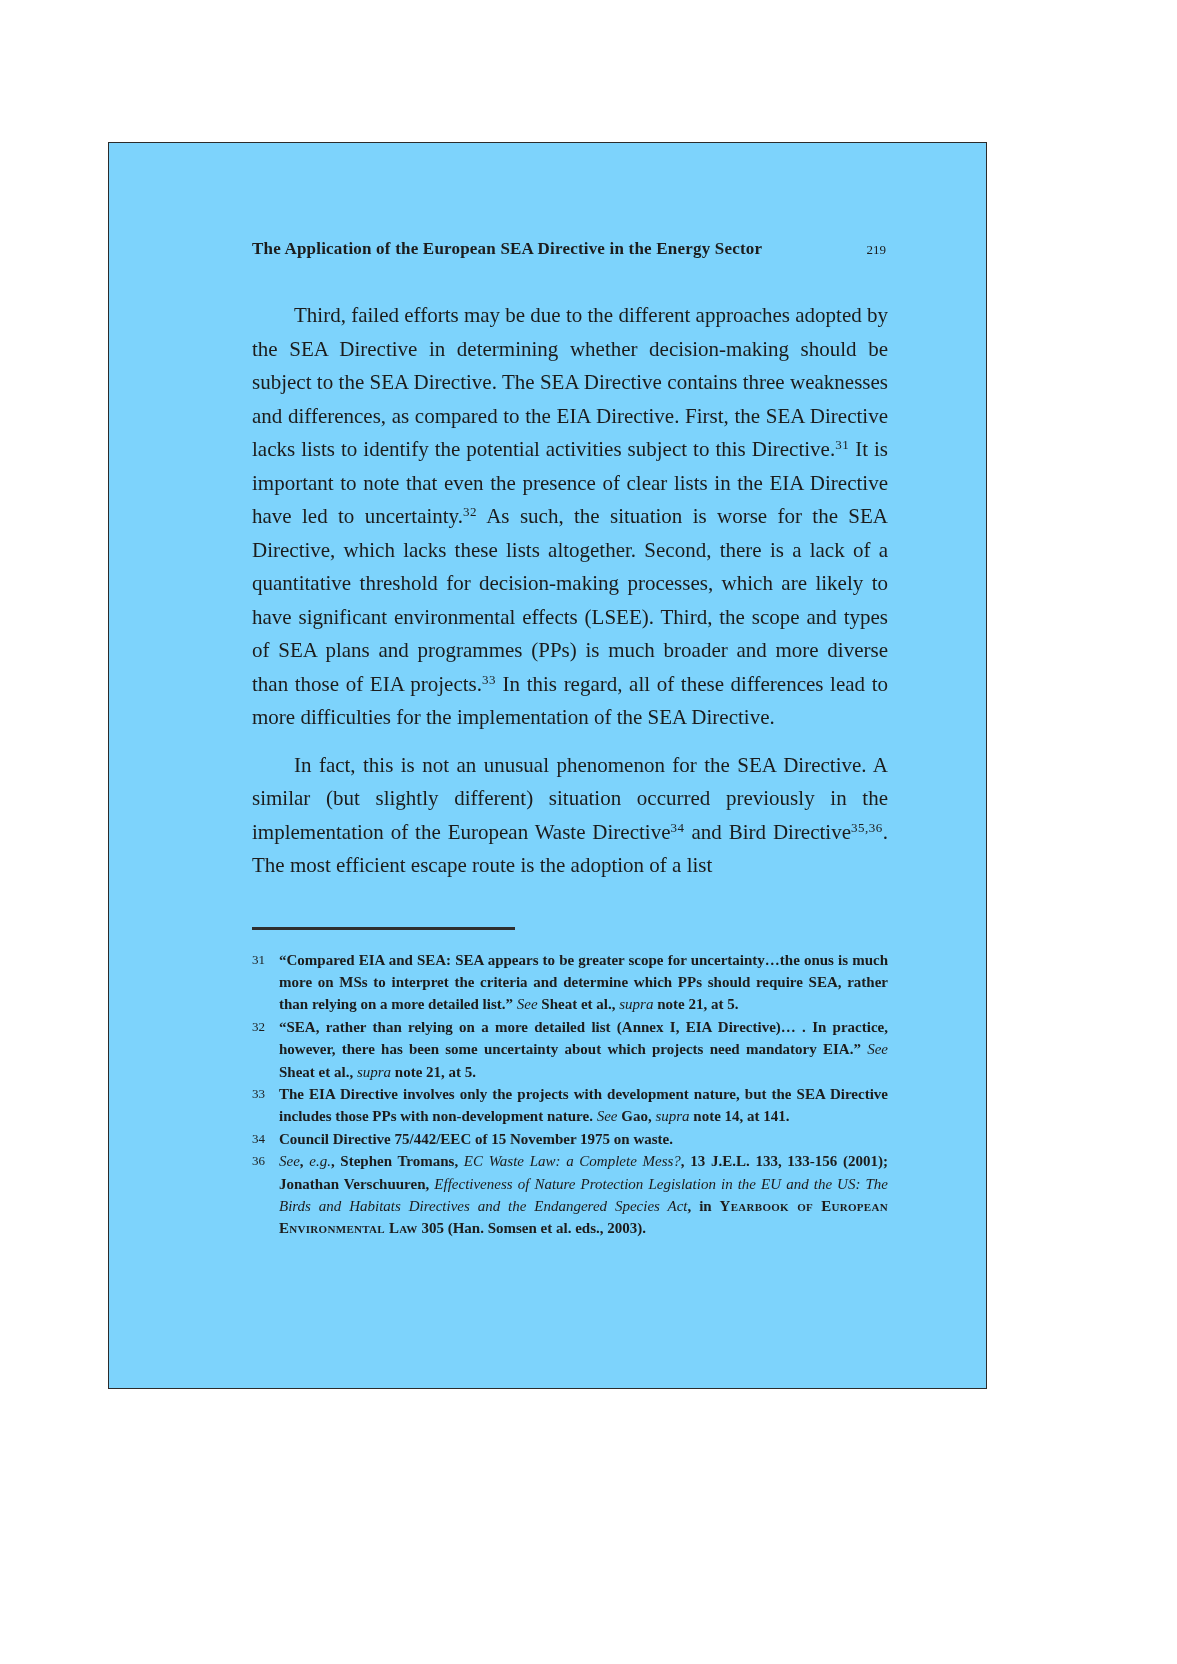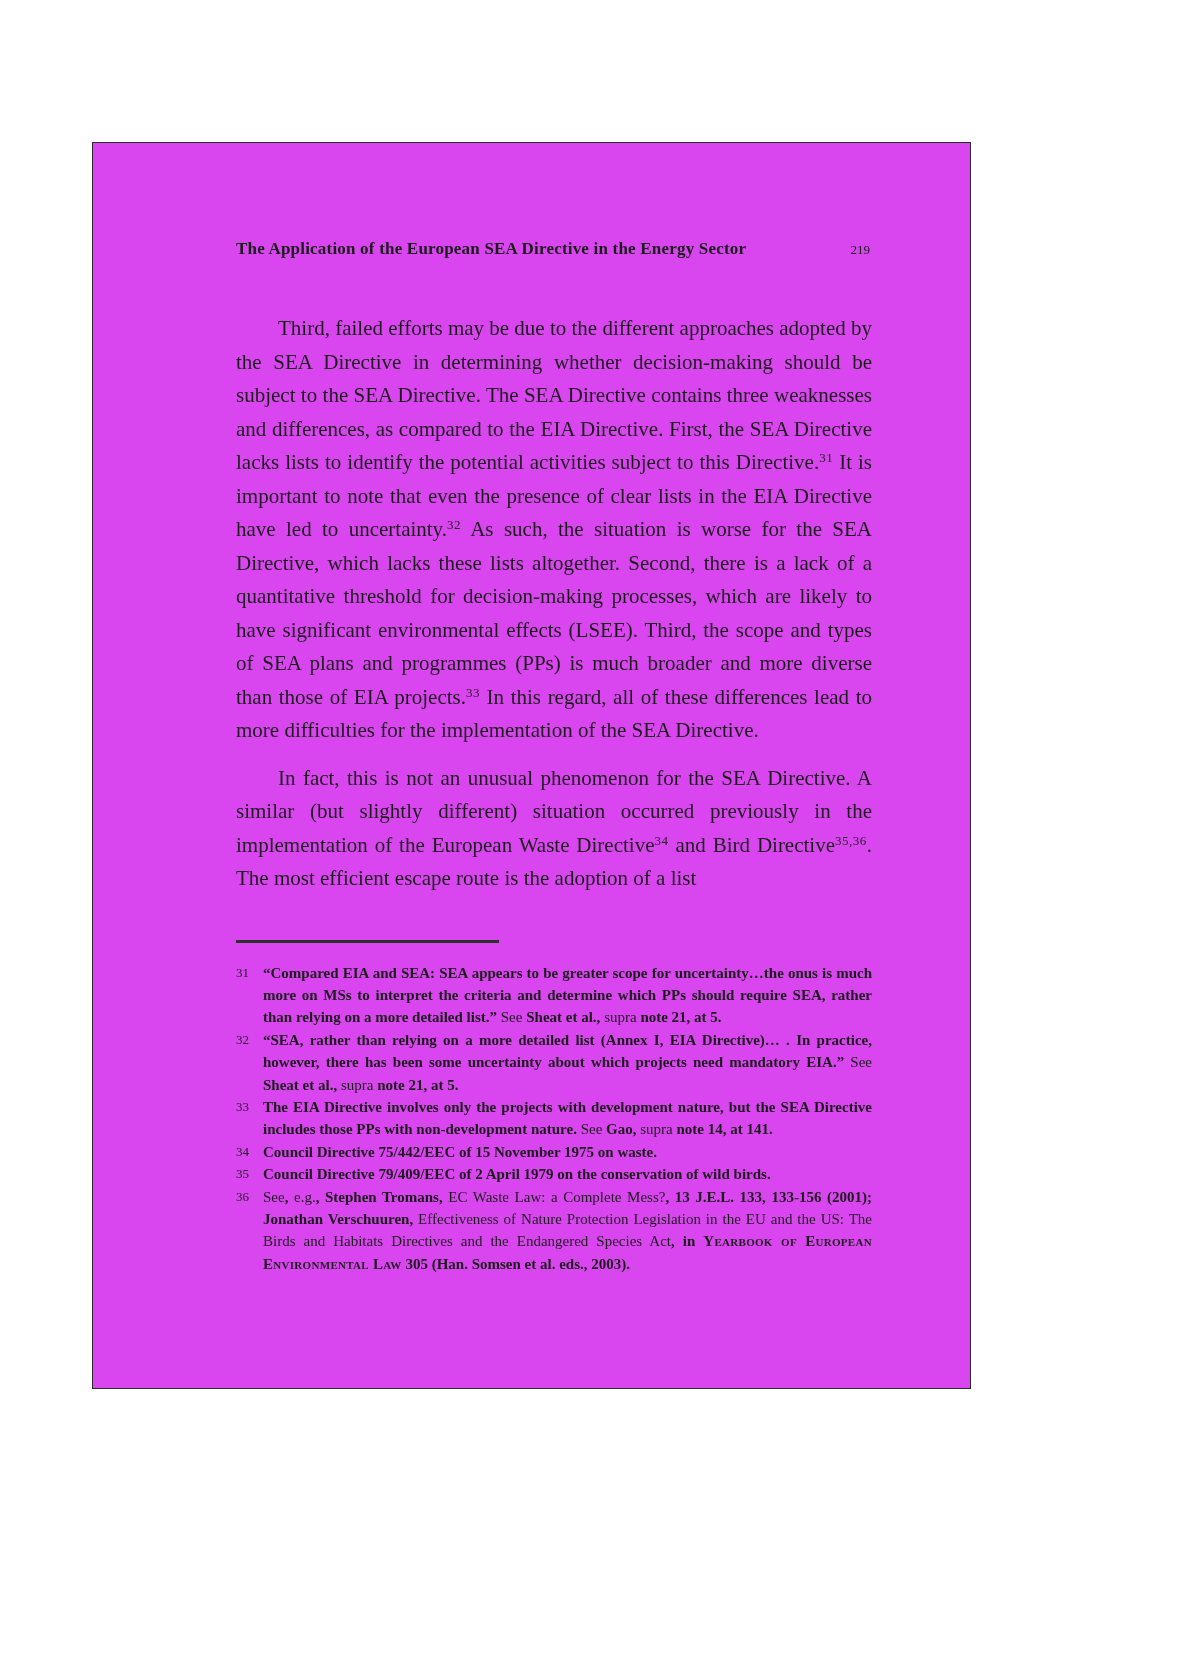--- a/index.html
+++ b/index.html
@@ -1,47 +1,47 @@
 <!DOCTYPE html>
 <html><head>
 <meta charset="utf-8">
 <style>
   html,body { margin:0; padding:0; background:#ffffff; }
   .page {
     position:relative; width:1177px; height:1664px; background:#ffffff;
     font-family:"Liberation Serif", serif; color:#1c1c1c; overflow:hidden;
   }
   .frame {
-    position:absolute; left:92px; top:142px; width:877px; height:1245px;
-    border:1.5px solid #2b2b2b; background:#d946ef;
+    position:absolute; left:108px; top:142px; width:877px; height:1245px;
+    border:1.5px solid #2b2b2b; background:#7dd3fc;
   }
   .content { position:absolute; left:143px; top:0; width:636px; }
   .header {
     margin-top:96px; display:flex; justify-content:space-between; align-items:baseline;
   }
   .running-title { font-size:17px; font-weight:bold; letter-spacing:0.2px; }
   .page-number { font-size:13px; margin-right:2px; }
-  .body-text { margin-top:53px; }
+  .body-text { margin-top:40px; }
   .para {
     margin:0; font-size:21px; line-height:33.5px; text-align:justify;
     text-indent:42px;
   }
   .para + .para { margin-top:14px; }
   .para sup { font-size:13px; line-height:0; vertical-align:7px; letter-spacing:0.5px; }
   .fn-sep { margin-top:44px; width:263px; height:3px; background:#2f2f2f; }
   .footnotes { margin-top:19px; }
   .fn-item {
     position:relative; padding-left:27px; font-size:15px; line-height:22.4px;
     font-weight:bold; text-align:justify;
   }
   .fn-num {
     position:absolute; left:0; top:0; font-size:13px; font-weight:normal;
   }
   .run.n { }
-  .run.i { font-weight:normal; }
+  .run.i { font-style:italic; font-weight:normal; }
   .run.sc { font-variant:small-caps; letter-spacing:0.3px; }
 </style>
 </head>
 <body>
 
 <div class="page">
   <div class="frame">
     <div class="content">
 
       <div class="header">
@@ -54,19 +54,18 @@
         <p class="para"><span class="run n">In fact, this is not an unusual phenomenon for the SEA Directive. A similar (but slightly different) situation occurred previously in the implementation of the European Waste Directive</span><sup class="run sup">34</sup><span class="run n"> and Bird Directive</span><sup class="run sup">35,36</sup><span class="run n">. The most efficient escape route is the adoption of a list</span></p>
       </div>
 
       <div class="fn-sep"></div>
 
       <div class="footnotes">
           <div class="fn-item"><span class="fn-num">31</span><span class="fn-body"><span class="run n">“Compared EIA and SEA: SEA appears to be greater scope for uncertainty…the onus is much more on MSs to interpret the criteria and determine which PPs should require SEA, rather than relying on a more detailed list.” </span><span class="run i">See</span><span class="run n"> Sheat et al., </span><span class="run i">supra</span><span class="run n"> note 21, at 5.</span></span></div>
           <div class="fn-item"><span class="fn-num">32</span><span class="fn-body"><span class="run n">“SEA, rather than relying on a more detailed list (Annex I, EIA Directive)… . In practice, however, there has been some uncertainty about which projects need mandatory EIA.” </span><span class="run i">See</span><span class="run n"> Sheat et al., </span><span class="run i">supra</span><span class="run n"> note 21, at 5.</span></span></div>
           <div class="fn-item"><span class="fn-num">33</span><span class="fn-body"><span class="run n">The EIA Directive involves only the projects with development nature, but the SEA Directive includes those PPs with non-development nature. </span><span class="run i">See</span><span class="run n"> Gao, </span><span class="run i">supra</span><span class="run n"> note 14, at 141.</span></span></div>
           <div class="fn-item"><span class="fn-num">34</span><span class="fn-body"><span class="run n">Council Directive 75/442/EEC of 15 November 1975 on waste.</span></span></div>
-          <div class="fn-item"><span class="fn-num">35</span><span class="fn-body"><span class="run n">Council Directive 79/409/EEC of 2 April 1979 on the conservation of wild birds.</span></span></div>
           <div class="fn-item"><span class="fn-num">36</span><span class="fn-body"><span class="run i">See</span><span class="run n">, </span><span class="run i">e.g.</span><span class="run n">, Stephen Tromans, </span><span class="run i">EC Waste Law: a Complete Mess?</span><span class="run n">, 13 J.E.L. 133, 133-156 (2001); Jonathan Verschuuren, </span><span class="run i">Effectiveness of Nature Protection Legislation in the EU and the US: The Birds and Habitats Directives and the Endangered Species Act</span><span class="run n">, in </span><span class="run sc">Yearbook of European Environmental Law</span><span class="run n"> 305 (Han. Somsen et al. eds., 2003).</span></span></div>
         </div>
 
     </div>
   </div>
 </div>
 
 </body></html>

